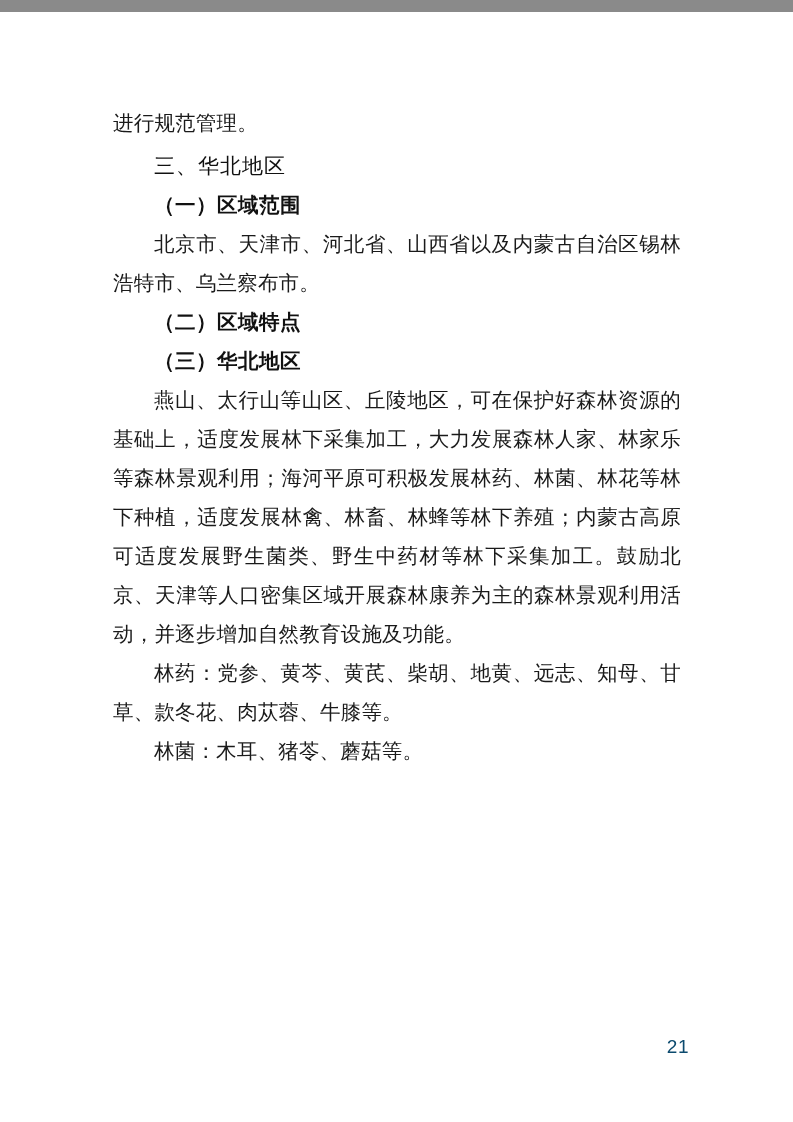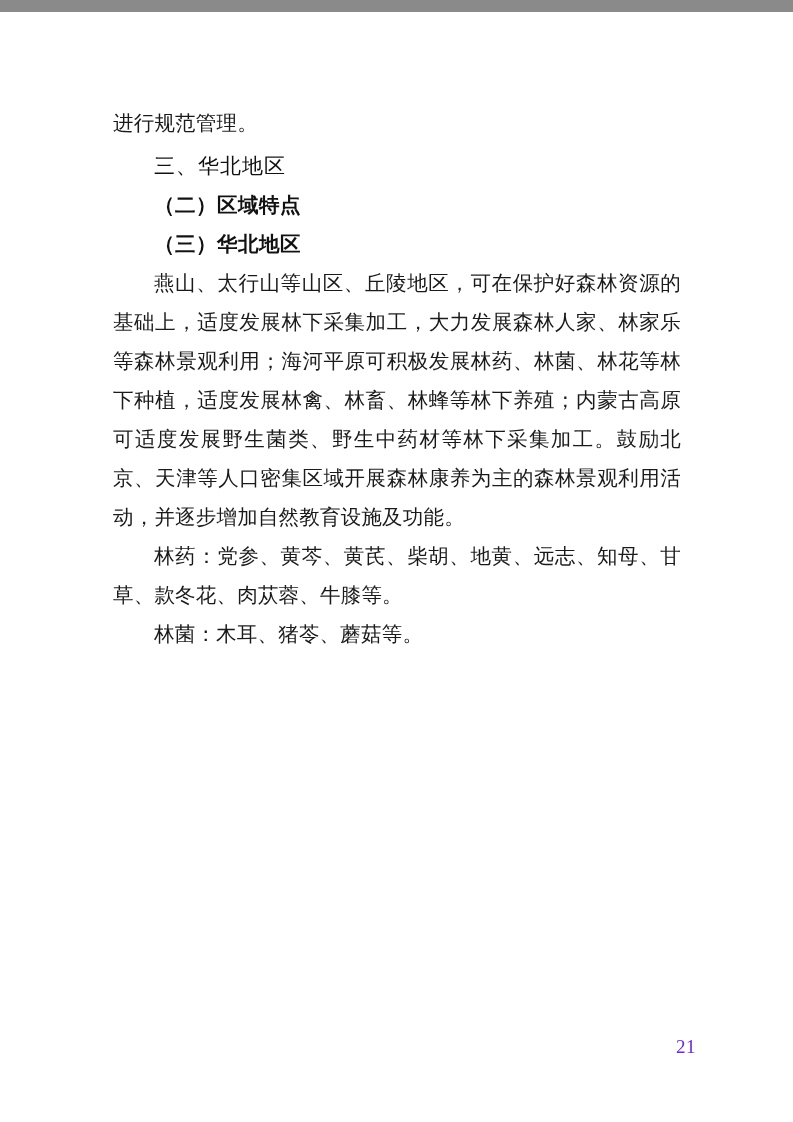--- a/index.html
+++ b/index.html
@@ -52,41 +52,43 @@
     line-height: 39px;
     font-weight: bold;
     color: #111111;
     text-indent: 41px;
     margin: 0;
     letter-spacing: 0.5px;
   }
   .gap-small { height: 4px; }
   .page-number {
     position: absolute;
-    right: 97px;
+    right: 104px;
     bottom: 76px;
     font-size: 19px;
-    color: #6d28d9;
-    font-family: Liberation Serif, serif;
+    color: #0c4a6e;
+    font-family: Liberation Sans, sans-serif;
     letter-spacing: 0.5px;
   }
 </style>
 </head>
 <body>
 
 <div class="page">
   <div class="content">
 
     <p class="para">进行规范管理。</p>
 
     <div class="gap-small"></div>
 
     <h2 class="heading-main">三、华北地区</h2>
 
+    <h3 class="heading-sub">（一）区域范围</h3>
 
+    <p class="para indent2">北京市、天津市、河北省、山西省以及内蒙古自治区锡林浩特市、乌兰察布市。</p>
 
     <h3 class="heading-sub">（二）区域特点</h3>
 
 
     <h3 class="heading-sub">（三）华北地区</h3>
 
     <p class="para indent2">燕山、太行山等山区、丘陵地区，可在保护好森林资源的基础上，适度发展林下采集加工，大力发展森林人家、林家乐等森林景观利用；海河平原可积极发展林药、林菌、林花等林下种植，适度发展林禽、林畜、林蜂等林下养殖；内蒙古高原可适度发展野生菌类、野生中药材等林下采集加工。鼓励北京、天津等人口密集区域开展森林康养为主的森林景观利用活动，并逐步增加自然教育设施及功能。</p>
 
 
     <p class="para indent2">林药：党参、黄芩、黄芪、柴胡、地黄、远志、知母、甘草、款冬花、肉苁蓉、牛膝等。</p>

